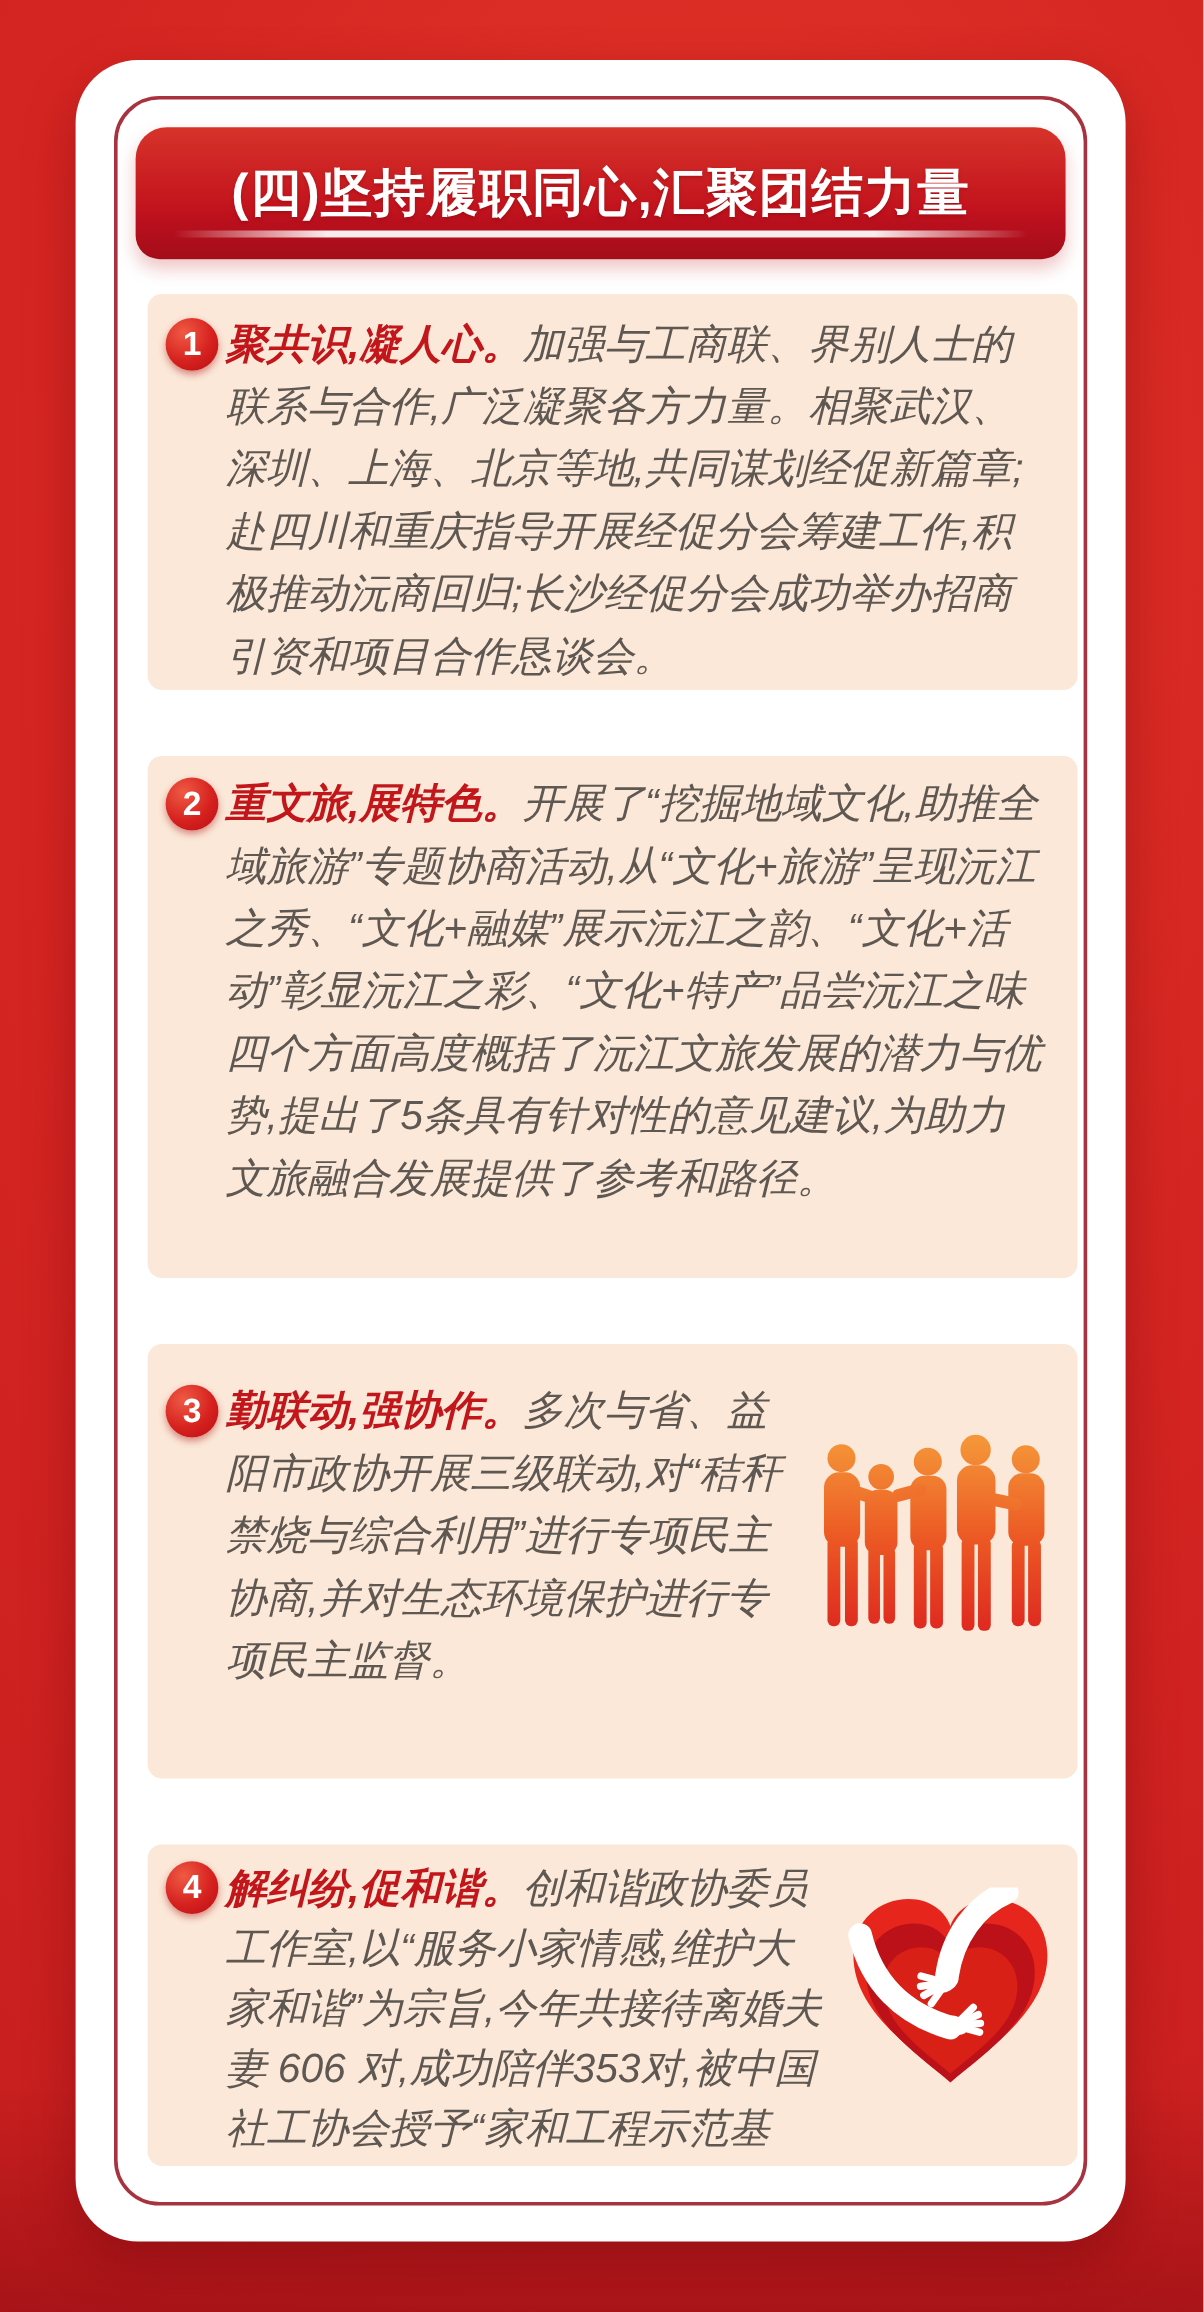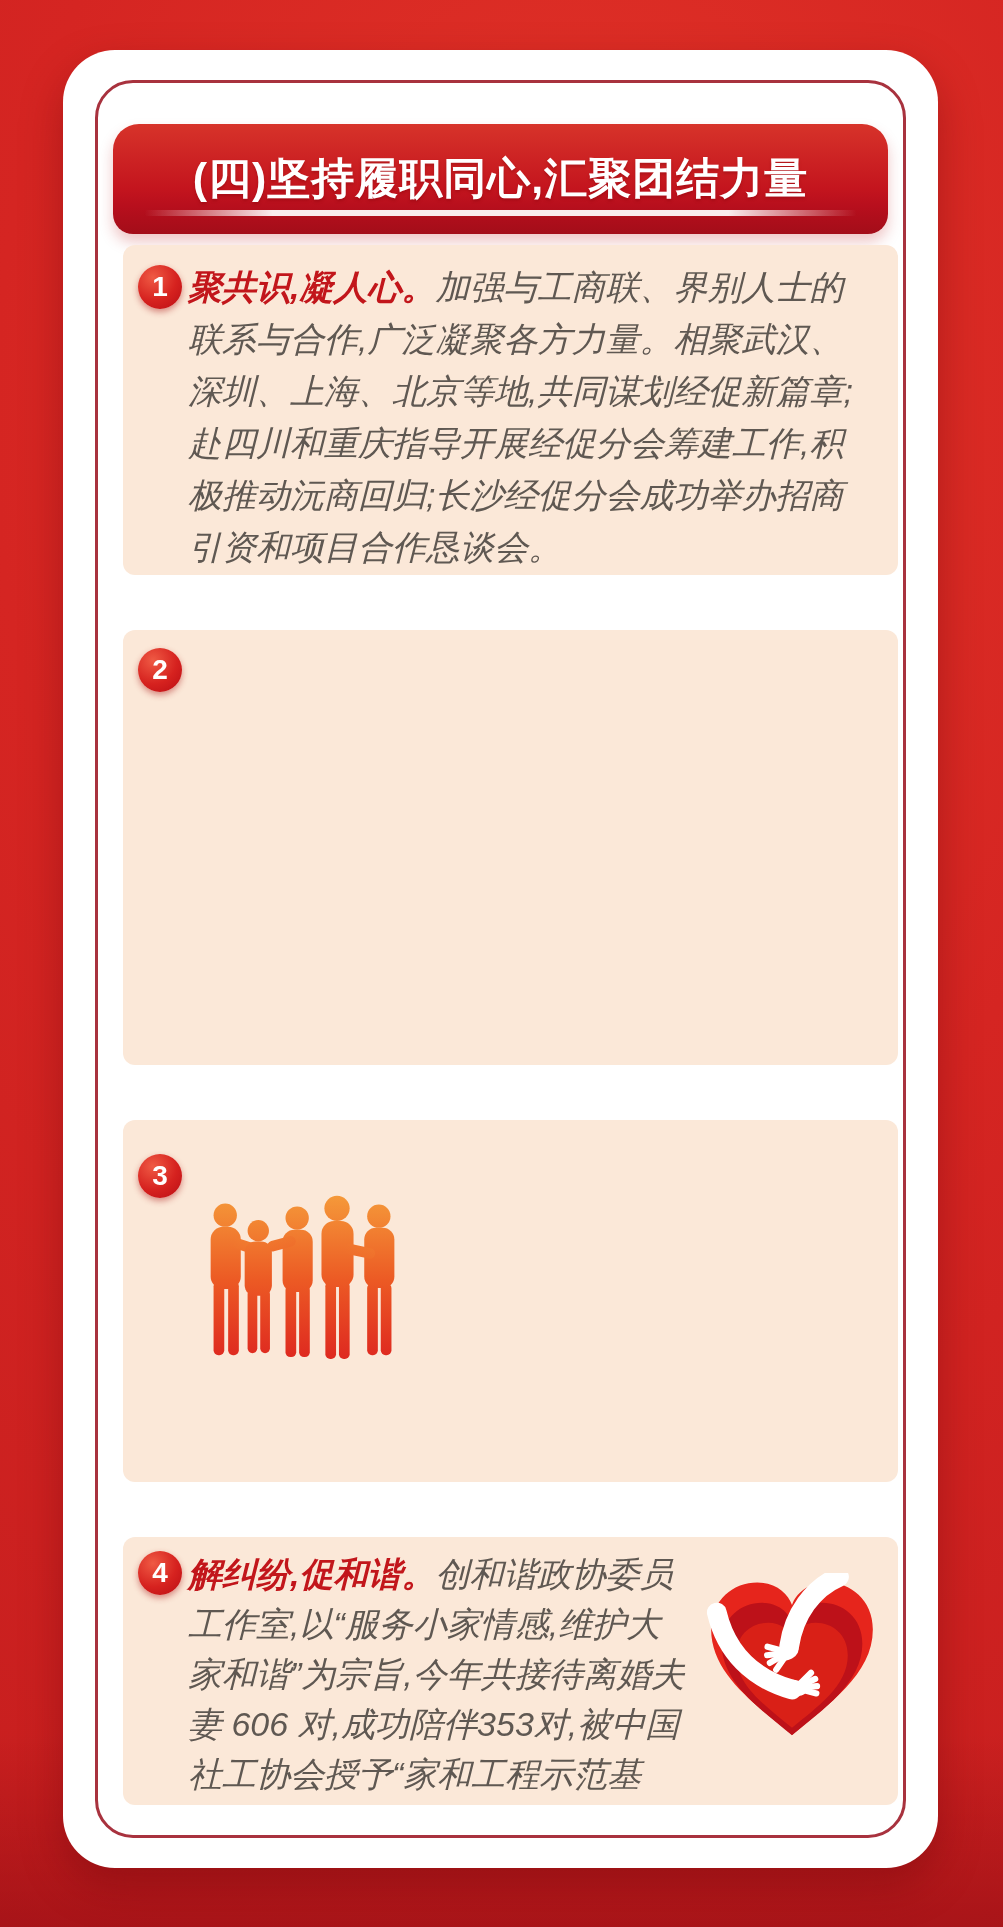--- a/index.html
+++ b/index.html
@@ -18,21 +18,21 @@
     position:absolute;left:63px;top:50px;width:875px;height:1818px;
     background:#ffffff;border-radius:52px;
     box-shadow:0 18px 42px rgba(120,8,14,.45);
   }
   .inner-line{
     position:absolute;left:32px;right:32px;top:30px;bottom:30px;
     border:3px solid #a8323e;border-radius:38px;
     pointer-events:none;
   }
   .banner{
-    position:absolute;left:50px;top:74px;width:775px;height:110px;
+    position:absolute;left:50px;top:56px;width:775px;height:110px;
     background:linear-gradient(180deg,#d7332a 0%, #c4151e 58%, #b80f1d 74%, #a30d19 100%);
     border-radius:26px 26px 20px 20px;
     box-shadow:0 8px 14px rgba(190,30,30,.25);
     display:flex;align-items:center;justify-content:center;
   }
   .banner-highlight{
     position:absolute;left:4%;right:4%;bottom:18px;height:6px;
     background:linear-gradient(90deg,rgba(255,255,255,0) 0%,rgba(255,255,255,.92) 18%,rgba(255,255,255,.92) 82%,rgba(255,255,255,0) 100%);
     border-radius:3px;filter:blur(.6px);
   }
@@ -84,25 +84,27 @@
       <div class="banner-highlight"></div>
     </div>
 
     <section class="panel panel-1">
       <div class="badge">1</div>
       <p><span class="lead">聚共识,凝人心。</span><span>加强与工商联、界别人士的联系与合作,广泛凝聚各方力量。相聚武汉、深圳、上海、北京等地,共同谋划经促新篇章;赴四川和重庆指导开展经促分会筹建工作,积极推动沅商回归;长沙经促分会成功举办招商引资和项目合作恳谈会。</span></p>
     </section>
 
     <section class="panel panel-2">
       <div class="badge">2</div>
+      <p><span class="lead">重文旅,展特色。</span><span>开展了“挖掘地域文化,助推全域旅游”专题协商活动,从“文化+旅游”呈现沅江之秀、“文化+融媒”展示沅江之韵、“文化+活动”彰显沅江之彩、“文化+特产”品尝沅江之味四个方面高度概括了沅江文旅发展的潜力与优势,提出了5条具有针对性的意见建议,为助力文旅融合发展提供了参考和路径。</span></p>
     </section>
 
     <section class="panel panel-3">
       <div class="badge">3</div>
       <div class="row">
+        <p class="txt"><span class="lead">勤联动,强协作。</span><span>多次与省、益阳市政协开展三级联动,对“秸秆禁烧与综合利用”进行专项民主协商,并对生态环境保护进行专项民主监督。</span></p>
         <div class="fig">
           <svg viewBox="0 0 220 215" width="214" height="209" aria-hidden="true">
             <defs>
               <linearGradient id="g-ppl" x1="0" y1="0" x2="0" y2="215" gradientUnits="userSpaceOnUse">
                 <stop offset="0" stop-color="#f6a03c"></stop>
                 <stop offset="0.45" stop-color="#ec5a24"></stop>
                 <stop offset="1" stop-color="#d8121e"></stop>
               </linearGradient>
             </defs>
             <g fill="url(#g-ppl)">

